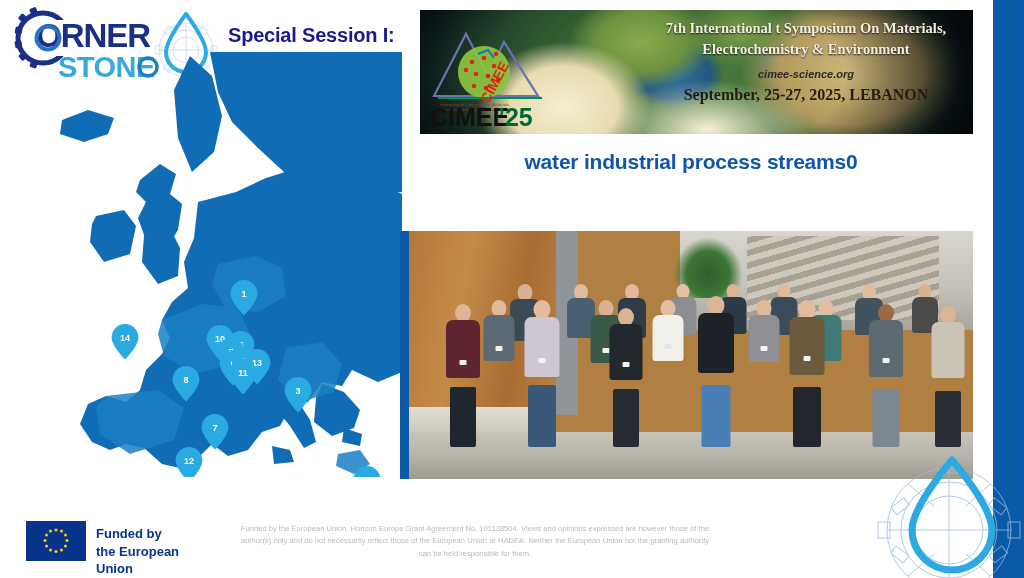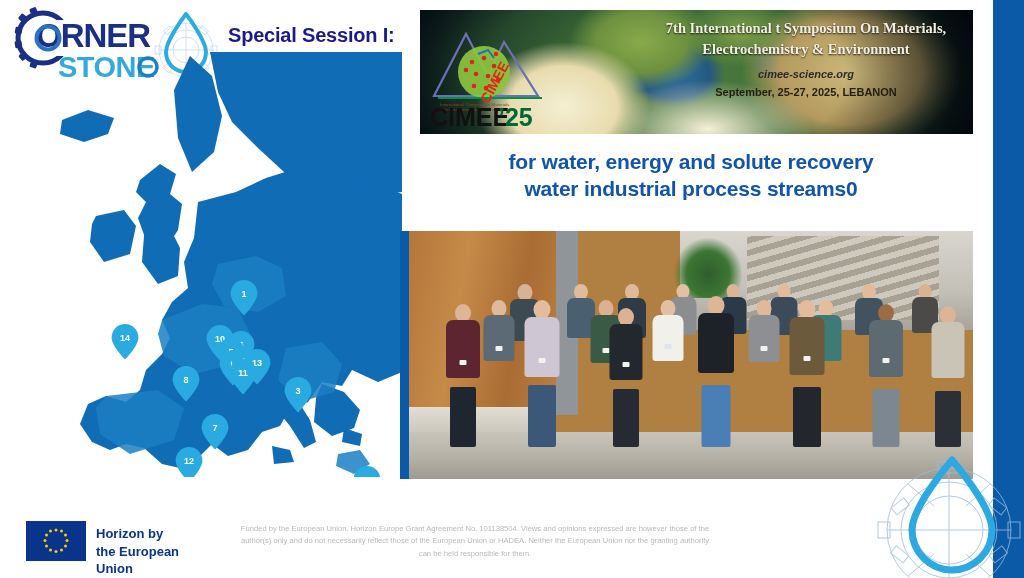--- a/index.html
+++ b/index.html
@@ -63,22 +63,22 @@
     text-shadow:0 1px 2px rgba(0,0,0,.85);
   }
   .banner .b-site{
     position:absolute;left:225px;top:58px;width:322px;text-align:center;
     color:#2a2a2a;font-size:11px;font-weight:bold;
     font-family:"Liberation Sans", sans-serif;
     font-style:italic;
   }
   .banner .b-date{
     position:absolute;left:225px;top:76px;width:322px;text-align:center;
-    color:#231d12;font-size:11px;font-weight:bold;
-    font-family:Liberation Sans, sans-serif;
+    color:#231d12;font-size:16px;font-weight:bold;
+    font-family:Liberation Serif, serif;
   }
   .cimee-logo{position:absolute;left:6px;top:8px;width:132px;height:110px;}
 
   
   .main-title{
     position:absolute;left:406px;top:148px;width:570px;
     text-align:center;color:#1155ab;
     font-size:21px;font-weight:bold;line-height:1.30;
     letter-spacing:-0.2px;
   }
@@ -308,21 +308,20 @@
 
     <div class="b-title">
       <div>7th International t Symposium On Materials,</div>
       <div>Electrochemistry &amp; Environment</div>
     </div>
     <div class="b-site">cimee-science.org</div>
     <div class="b-date">September, 25-27, 2025, LEBANON</div>
   </div>
 
   <div class="main-title">
-    <div>for water, energy and solute recovery</div>
     <div>water industrial process streams0</div>
   </div>
 
   <div class="photo">
     <div class="scene">
       <div class="wood-l"></div>
       <div class="wood-m"></div>
       <div class="wood-r"></div>
       <div class="wall-top"></div>
       <div class="stairs"></div>
@@ -468,20 +467,20 @@
           <circle cx="30" cy="30.5" r="1.5"></circle>
           <circle cx="24.5" cy="29" r="1.5"></circle>
           <circle cx="20.5" cy="25" r="1.5"></circle>
           <circle cx="19" cy="19.5" r="1.5"></circle>
           <circle cx="20.5" cy="14" r="1.5"></circle>
           <circle cx="24.5" cy="10" r="1.5"></circle>
         </g>
       </svg>
     </div>
     <div class="eu-text">
-      <div>Horizon by</div>
+      <div>Funded by</div>
       <div>the European Union</div>
     </div>
   </div>
 
   <div class="disclaimer">Funded by the European Union. Horizon Europe Grant Agreement No. 101138504. Views and opinions expressed are however those of the author(s) only and do not necessarily reflect those of the European Union or HADEA. Neither the European Union nor the granting authority can be held responsible for them.</div>
 
 </div>
 
 </body></html>

